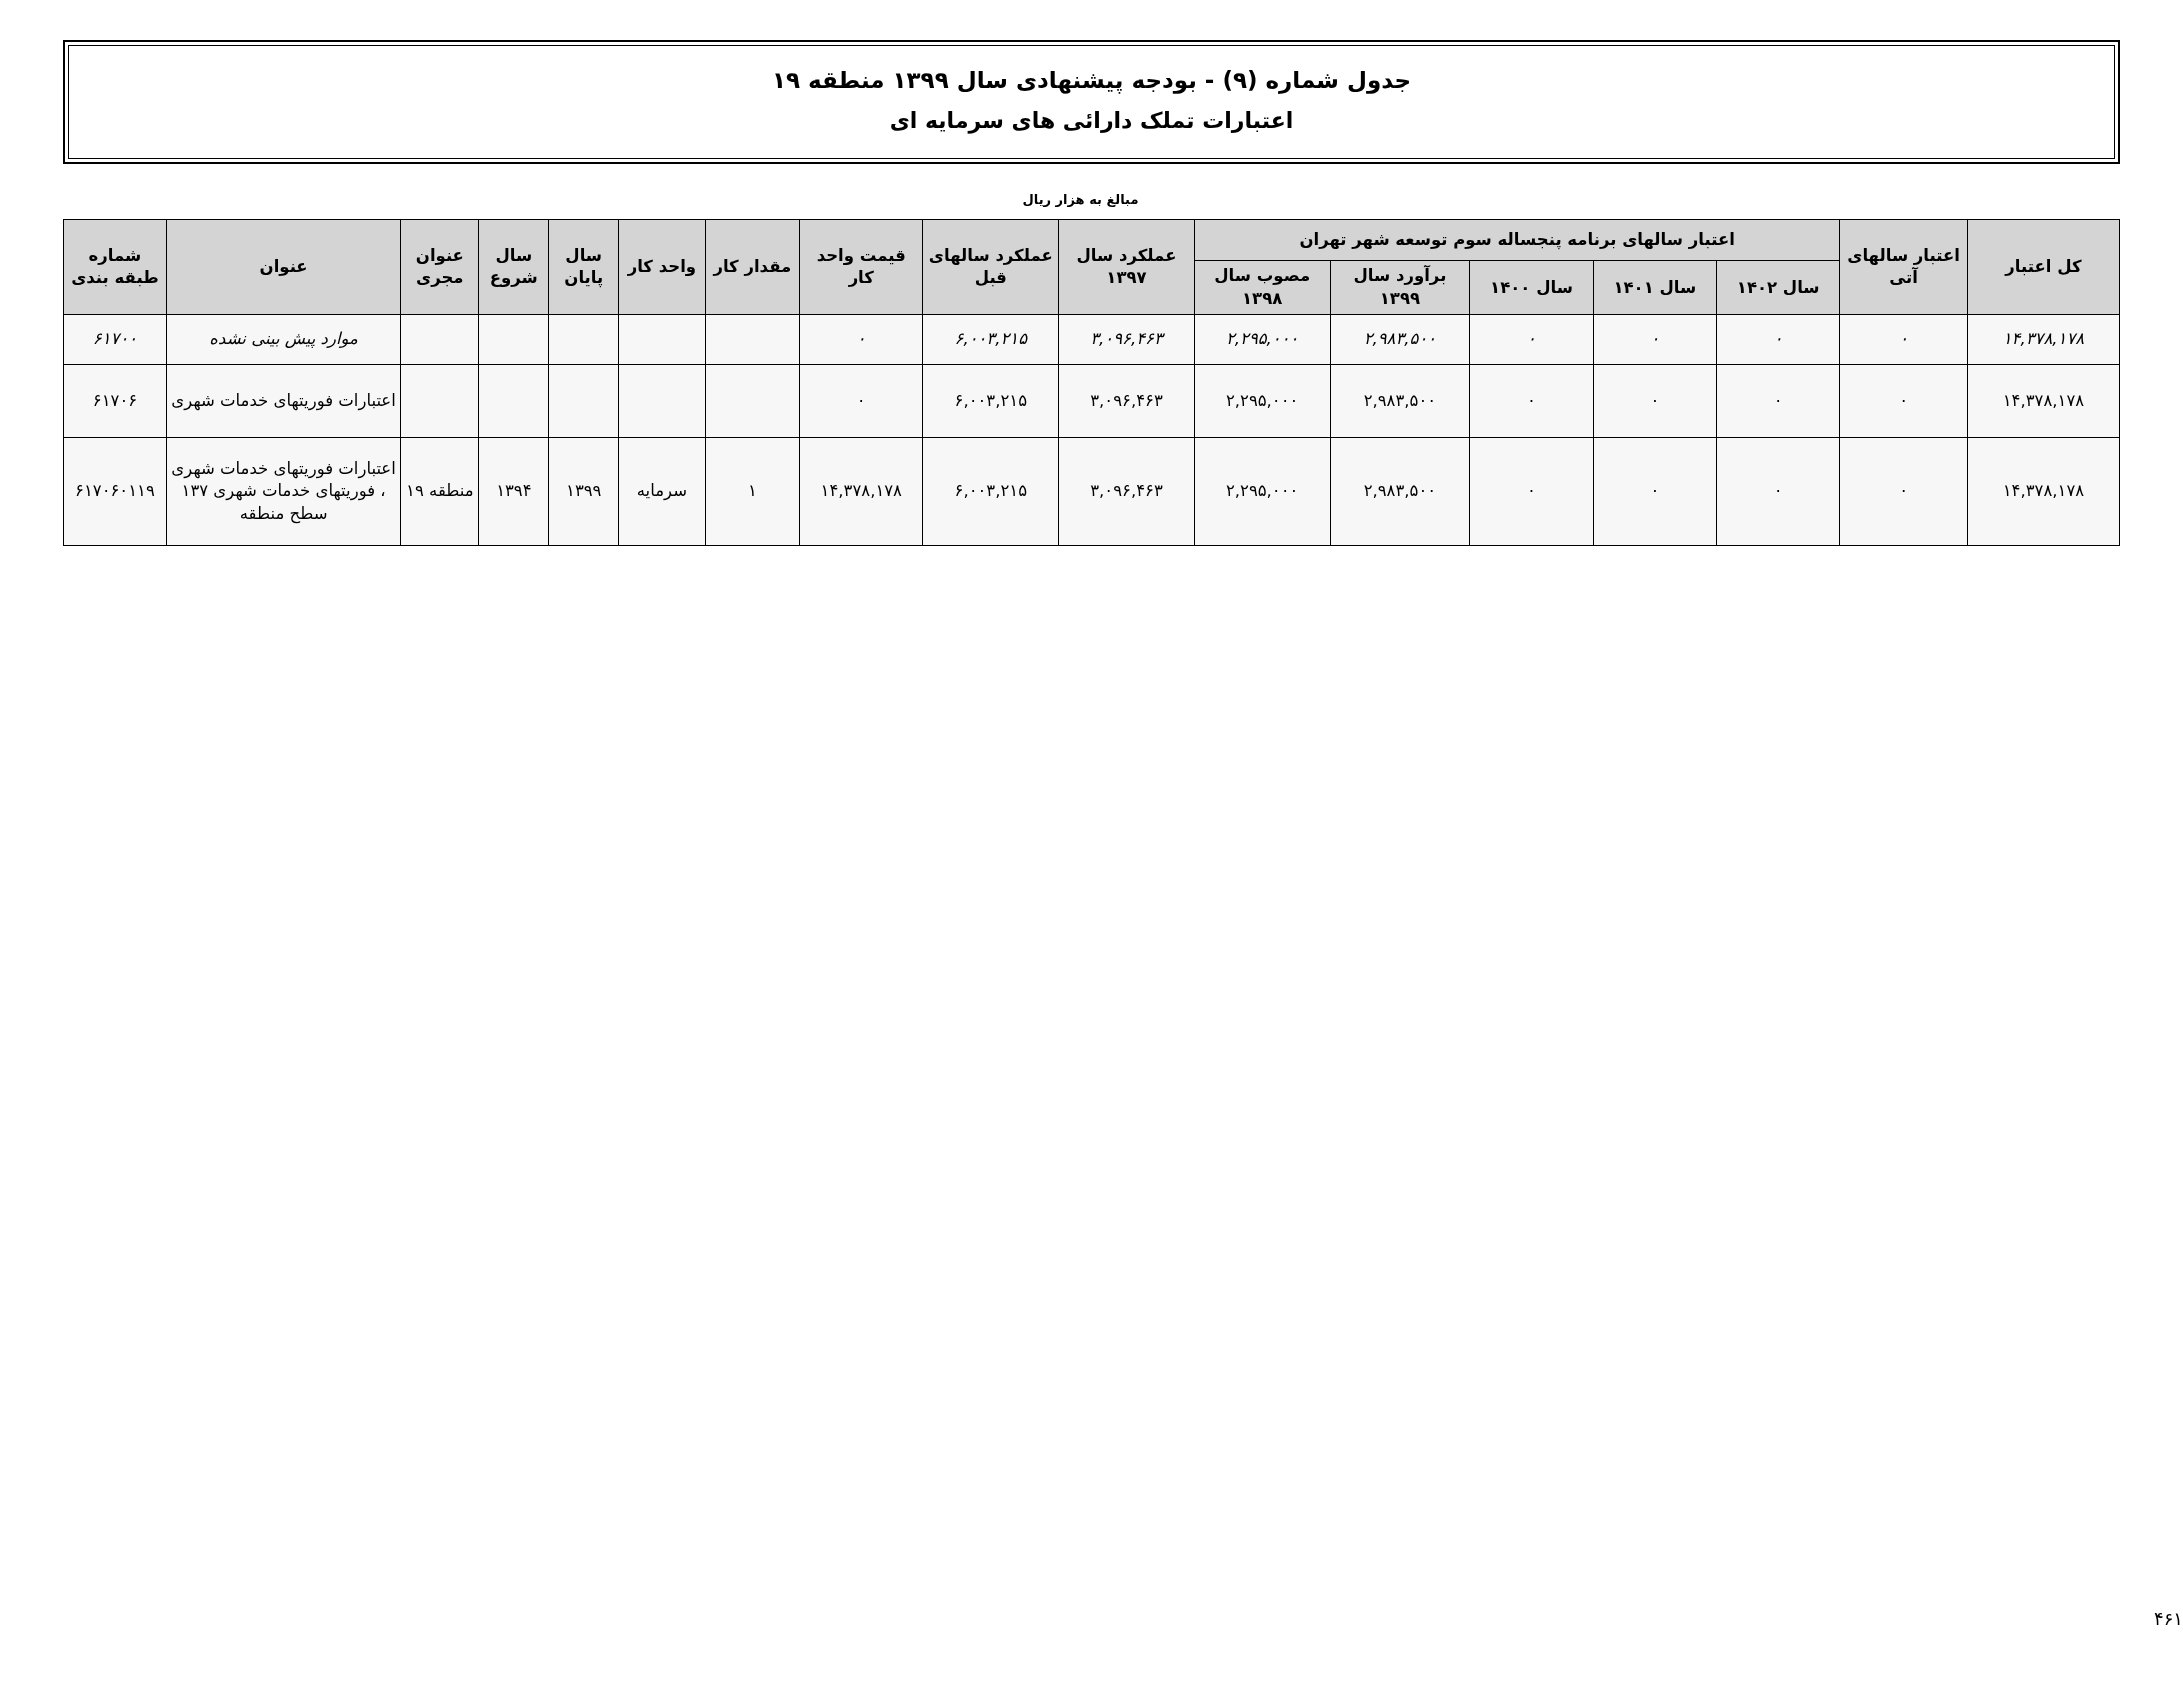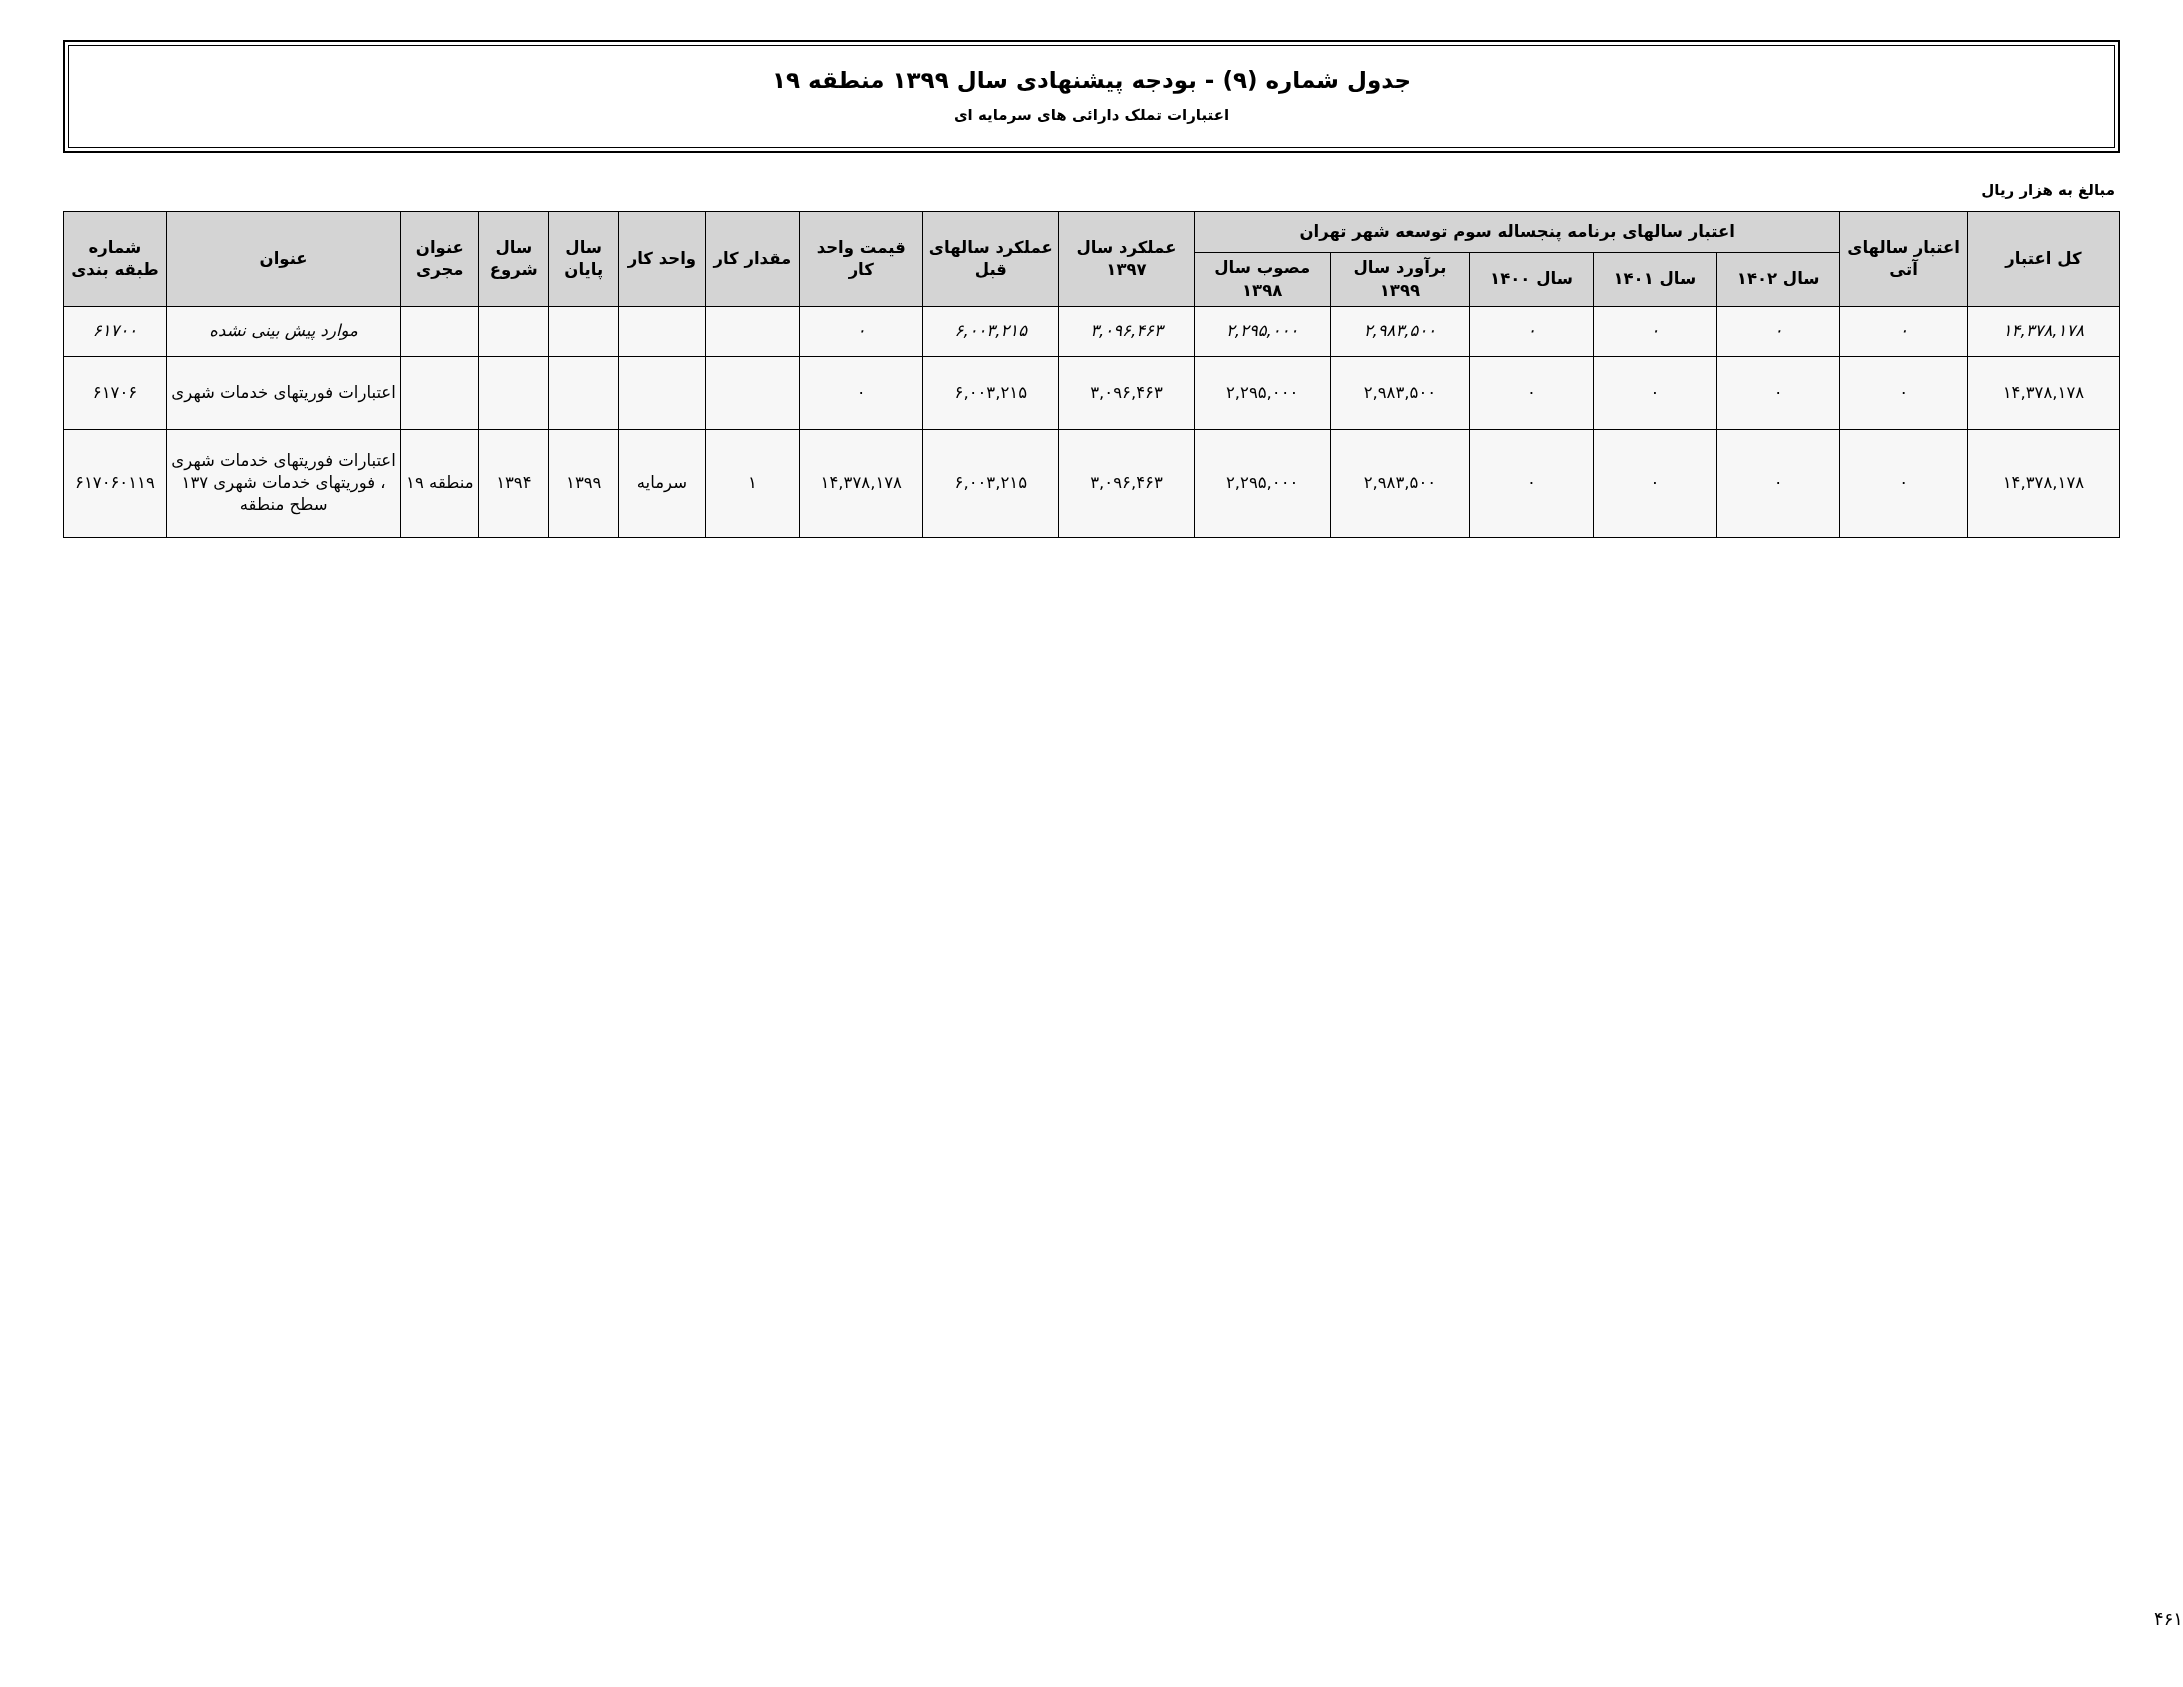--- a/index.html
+++ b/index.html
@@ -34,32 +34,32 @@
     padding: 17px 13.2px 20px 13.2px;
     text-align: center;
   }
   .title-line1 {
     font-size: 23px;
     font-weight: bold;
     line-height: 1.55;
     letter-spacing: 0px;
   }
   .title-line2 {
-    font-size: 15px;
+    font-size: 22px;
     font-weight: bold;
     line-height: 1.6;
     padding-top: 4px;
   }
 
   
   .units {
-    font-size: 15px;
-    font-weight: bold;
-    margin: 28px 5px 12px 0;
-    text-align: right;
+    font-size: 13px;
+    font-weight: bold;
+    margin: 28px 22px 12px 0;
+    text-align: center;
   }
 
   
   table.budget {
     border-collapse: collapse;
     width: 100%;
     table-layout: fixed;
     direction: rtl;
   }
   table.budget th,

